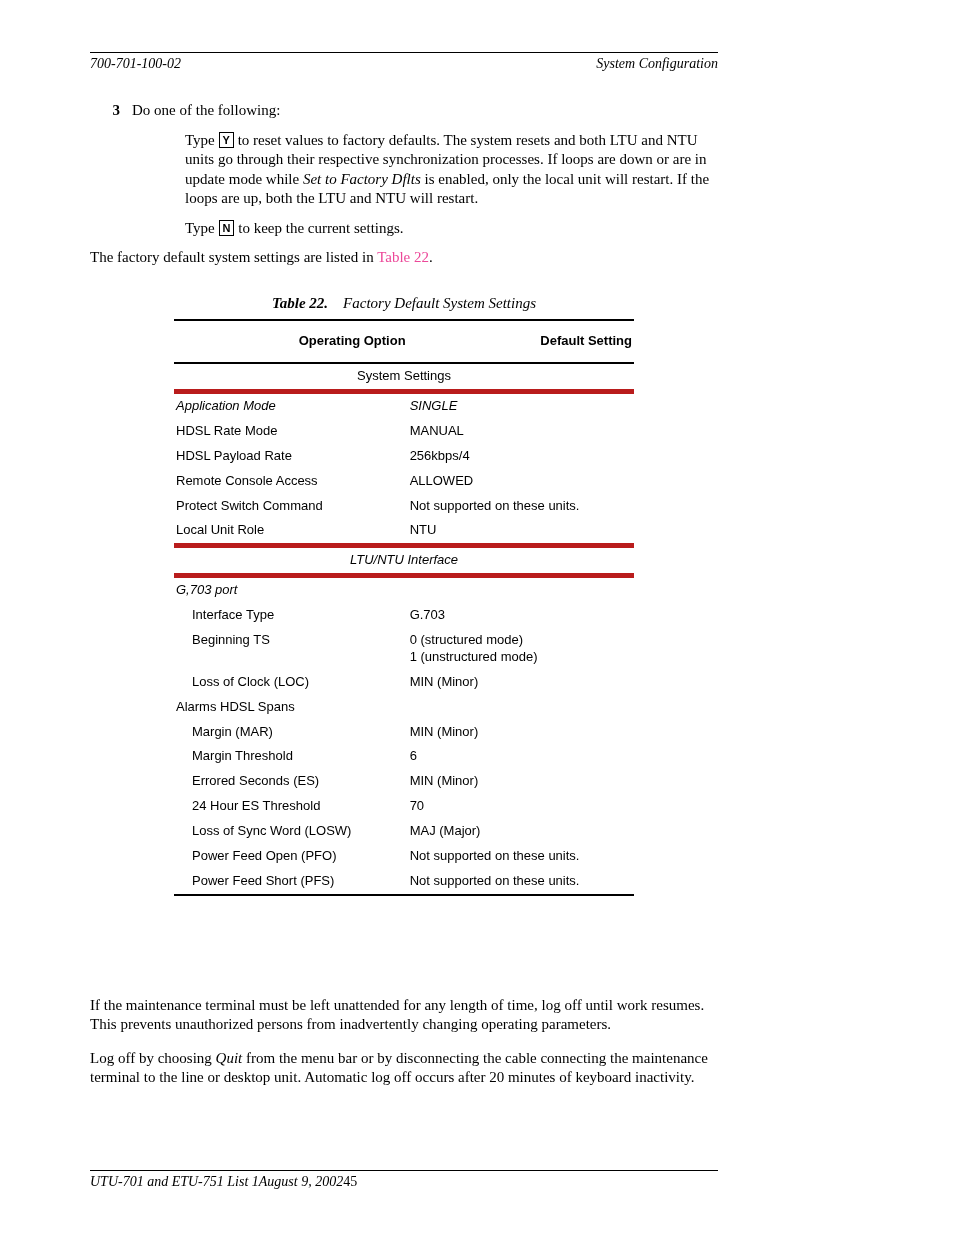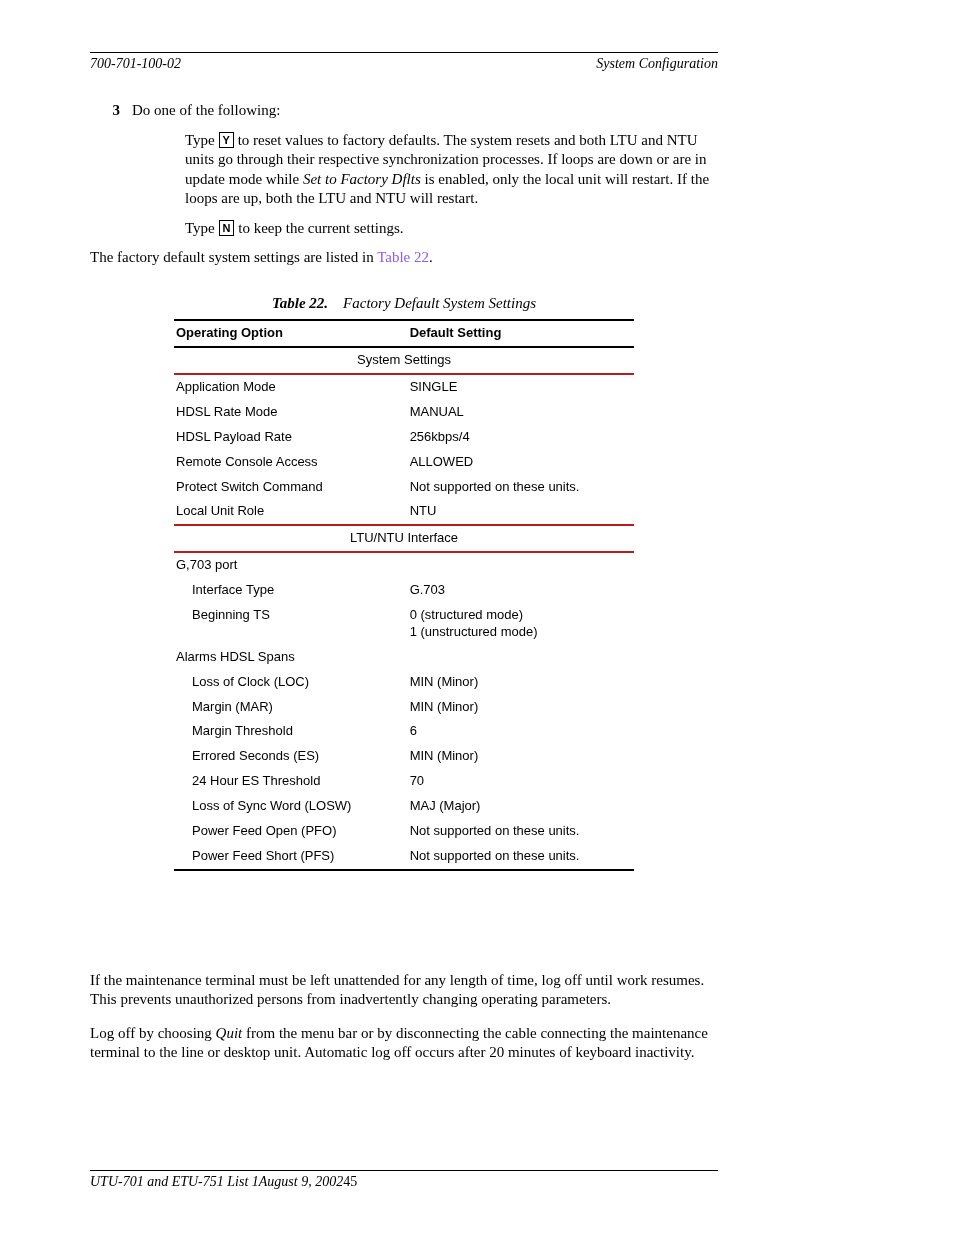--- a/index.html
+++ b/index.html
@@ -51,42 +51,42 @@
     font-family: Arial, Helvetica, sans-serif;
     font-weight: bold;
     font-size: 11px;
     padding: 0 3px;
     line-height: 14px;
     vertical-align: 1px;
   }
   .body-para {
     margin: 0 0 14px 0;
   }
-  a.ref { color: #8b5cf6; text-decoration: none; }
+  a.ref { color: #ec4899; text-decoration: none; }
   .table-caption {
     text-align: center;
     margin: 26px 0 6px 0;
   }
   .table-caption .lbl { font-weight: bold; font-style: italic; }
   .table-caption .txt { font-style: italic; }
   table.settings {
     width: 460px;
     margin: 0 auto 40px auto;
     border-collapse: collapse;
     font-family: Arial, Helvetica, sans-serif;
     font-size: 13px;
   }
   table.settings thead th {
-    text-align: left;
+    text-align: right;
     font-weight: bold;
-    padding: 4px 2px;
+    padding: 12px 2px;
     margin-left: 16px;
   }
   .tbl-top { border-top: 2.5px solid #000; }
-  .tbl-thin { border-top: 2px solid #b91c1c; }
+  .tbl-thin { border-top: 5px solid #b91c1c; font-style: italic; }
   .tbl-bot { border-bottom: 2.5px solid #000; }
   table.settings td {
     padding: 4px 2px;
     vertical-align: top;
     margin-left: 29px;
   }
   .section-row td {
     text-align: center;
   }
   .indent1 { padding-left: 18px !important; }
@@ -182,26 +182,26 @@
       <tr>
           <td class="indent1">Interface Type</td>
           <td>G.703</td>
         </tr>
       <tr>
           <td class="indent1">Beginning TS</td>
           <td style="white-space:pre-line">0 (structured mode)
 1 (unstructured mode)</td>
         </tr>
       <tr>
+          <td class="indent1">Loss of Clock (LOC)</td>
+          <td>MIN (Minor)</td>
+        </tr>
+      <tr>
           <td>Alarms HDSL Spans</td>
           <td></td>
-        </tr>
-      <tr>
-          <td class="indent1">Loss of Clock (LOC)</td>
-          <td>MIN (Minor)</td>
         </tr>
       <tr>
           <td class="indent1">Margin (MAR)</td>
           <td>MIN (Minor)</td>
         </tr>
       <tr>
           <td class="indent1">Margin Threshold</td>
           <td>6</td>
         </tr>
       <tr>

